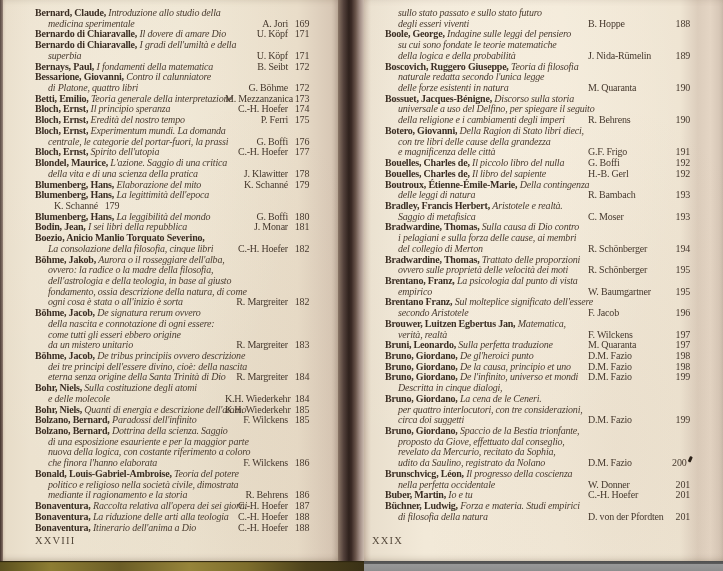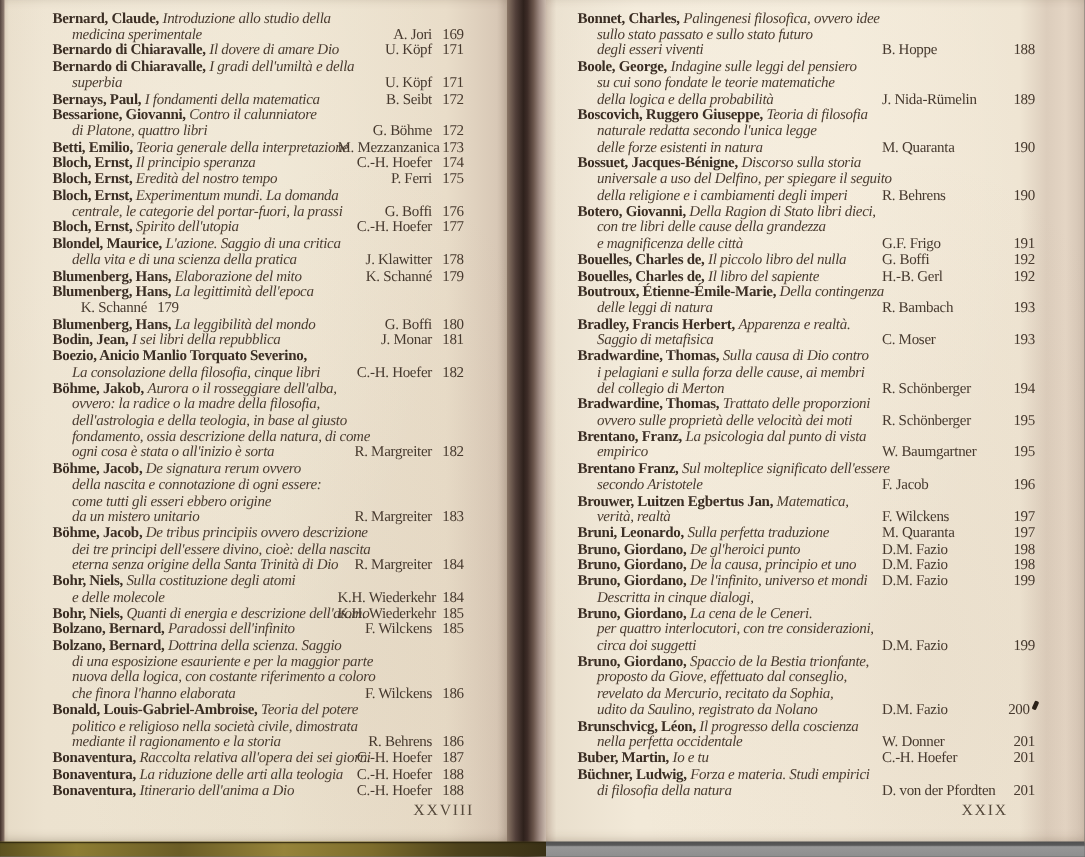--- a/index.html
+++ b/index.html
@@ -62,21 +62,21 @@
   .right-col .r{flex:none;width:76px;}
   .right-col .pg{flex:none;width:26px;text-align:right;position:relative;}
   .penmark{
     display:inline-block;width:2.5px;height:6px;margin-left:1px;
     background:#2b2118;border-radius:1px;
     transform:rotate(24deg) translateY(-2px);vertical-align:top;
   }
   
   .folio{
     position:absolute;top:535px;font-size:10.5px;letter-spacing:1.2px;
-    color:#564a3c;text-align:right;
+    color:#564a3c;text-align:left;
   }
   .folio-left{left:35px;width:281px;}
   .folio-right{left:372px;width:300px;}
 </style>
 </head>
 <body>
 
 <div class="spread">
 
   <div class="page page-left">
@@ -329,25 +329,20 @@
         <span class="r">C.-H. Hoefer</span>
         <span class="pg">188</span>
       </div>
       <div class="row">
         <span class="t"><span class="author">Bonaventura,</span> <span class="title">Itinerario dell'anima a Dio</span></span>
         <span class="r">C.-H. Hoefer</span>
         <span class="pg">188</span>
       </div>
     </div>
   <div class="textcol right-col">
-      <div class="row">
-        <span class="t"><span class="author">Bonnet, Charles,</span> <span class="title">Palingenesi filosofica, ovvero idee</span></span>
-        <span class="r"></span>
-        <span class="pg"></span>
-      </div>
       <div class="row indent">
         <span class="t"><span class="title">sullo stato passato e sullo stato futuro</span></span>
         <span class="r"></span>
         <span class="pg"></span>
       </div>
       <div class="row indent">
         <span class="t"><span class="title">degli esseri viventi</span></span>
         <span class="r">B. Hoppe</span>
         <span class="pg">188</span>
       </div>
@@ -425,21 +420,21 @@
         <span class="t"><span class="author">Boutroux, Étienne-Émile-Marie,</span> <span class="title">Della contingenza</span></span>
         <span class="r"></span>
         <span class="pg"></span>
       </div>
       <div class="row indent">
         <span class="t"><span class="title">delle leggi di natura</span></span>
         <span class="r">R. Bambach</span>
         <span class="pg">193</span>
       </div>
       <div class="row">
-        <span class="t"><span class="author">Bradley, Francis Herbert,</span> <span class="title">Apparenza e realtà.</span></span>
+        <span class="t"><span class="author">Bradley, Francis Herbert,</span> <span class="title">Aristotele e realtà.</span></span>
         <span class="r"></span>
         <span class="pg"></span>
       </div>
       <div class="row indent">
         <span class="t"><span class="title">Saggio di metafisica</span></span>
         <span class="r">C. Moser</span>
         <span class="pg">193</span>
       </div>
       <div class="row">
         <span class="t"><span class="author">Bradwardine, Thomas,</span> <span class="title">Sulla causa di Dio contro</span></span>

